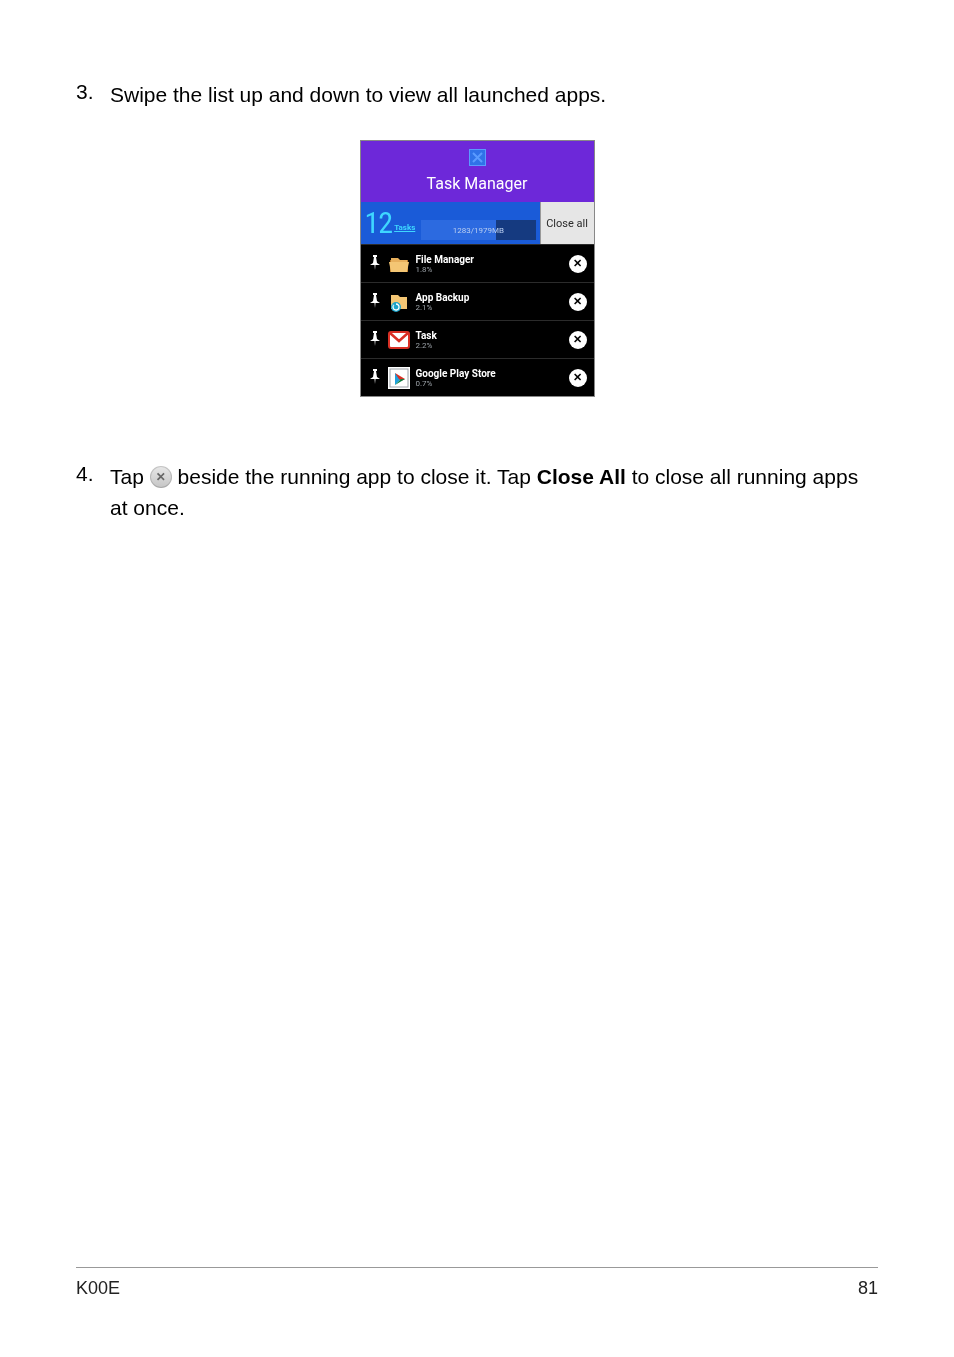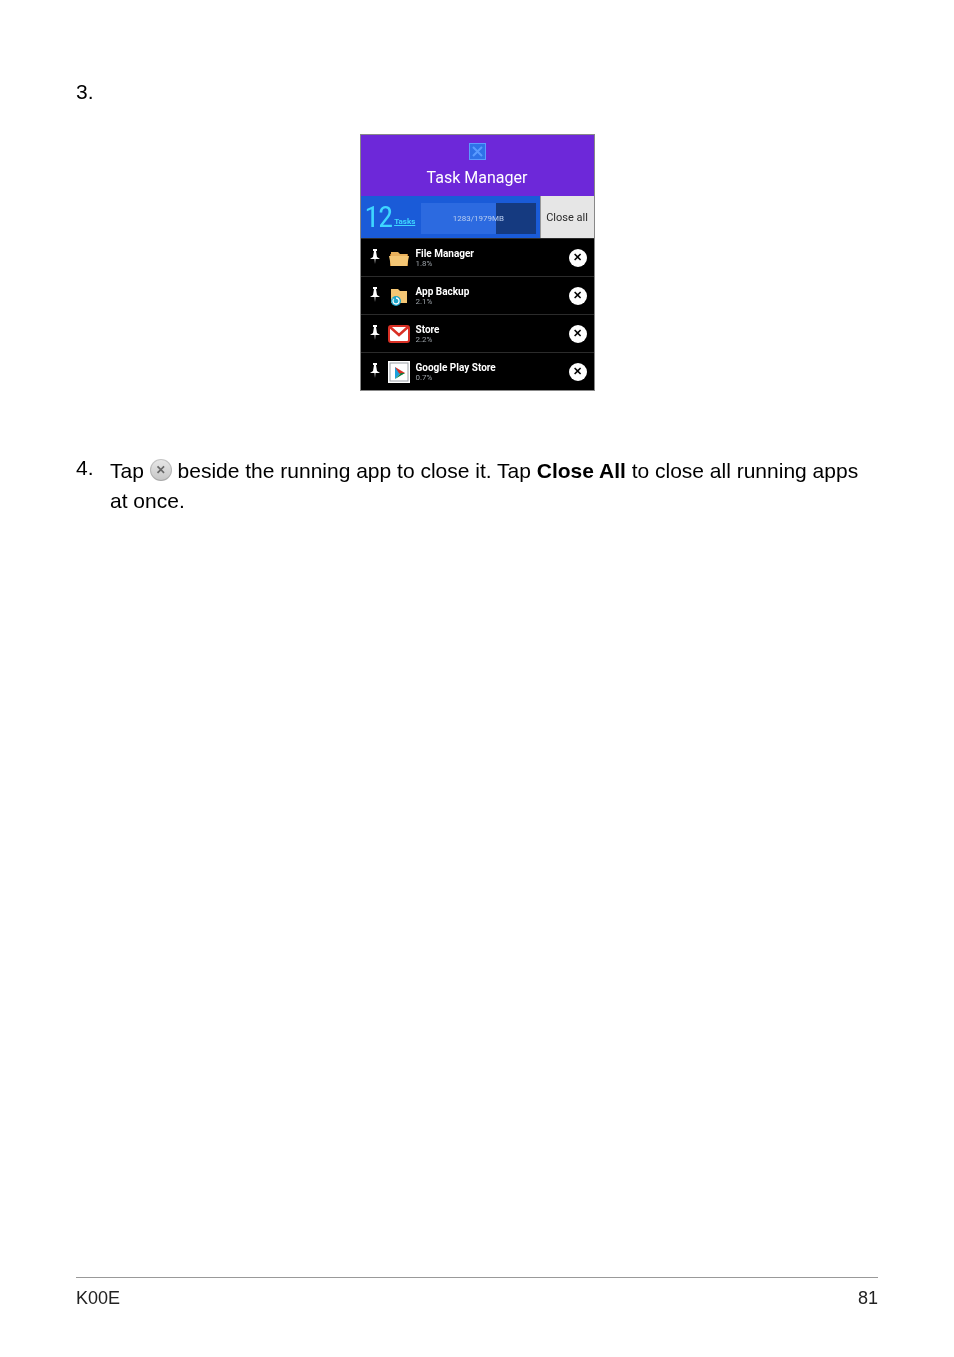--- a/index.html
+++ b/index.html
@@ -114,21 +114,21 @@
     .tm-mem-wrap {
       flex: 1;
       position: relative;
       height: 100%;
       display: flex;
       align-items: flex-end;
       padding: 0 4px 4px 6px;
     }
     .tm-mem-track {
       width: 100%;
-      height: 31px;
+      height: 20px;
       background: #153a80;
       display: flex;
       align-items: center;
       justify-content: center;
       position: relative;
       overflow: hidden;
     }
     .tm-mem-fill {
       position: absolute;
       left: 0;
@@ -198,38 +198,39 @@
       color: #000;
       font-size: 11px;
       font-weight: 900;
       line-height: 18px;
       text-align: center;
     }
 
     
     .footer {
       position: absolute;
-      bottom: 48px;
+      bottom: 58px;
       left: 76px;
       right: 76px;
       border-top: 1px solid #999;
       padding-top: 10px;
       display: flex;
       justify-content: space-between;
       font-size: 18px;
       color: #222;
     }
   </style>
 </head>
 <body>
 
 <div class="content">
 
   <div class="step">
     <div class="step-num">3.</div>
+    <div class="step-body">Swipe the list up and down to view all launched apps.</div>
   </div>
 
   <div class="widget-wrap">
     <div class="widget">
       <div class="tm-header">
         <span class="tm-header-icon">
           <svg width="17" height="17" viewBox="0 0 17 17">
             <rect x="0" y="0" width="17" height="17" fill="#2f72e8"></rect>
             <rect x="0.5" y="0.5" width="16" height="16" fill="none" stroke="#5a9bff" stroke-width="1"></rect>
             <path d="M4 4 L13 13 M13 4 L4 13" stroke="#5a9bff" stroke-width="2"></path>
@@ -302,21 +303,21 @@
               </svg>
           </span>
           <span class="app-ico">
             <svg width="22" height="18" viewBox="0 0 22 18">
               <rect x="1" y="1" width="20" height="16" rx="2" fill="#fff"></rect>
               <rect x="1" y="1" width="20" height="16" rx="2" fill="none" stroke="#d93025" stroke-width="2"></rect>
               <path d="M2 2 L11 10 L20 2" fill="none" stroke="#d93025" stroke-width="2.5"></path>
             </svg>
           </span>
           <div class="task-text">
-            <div class="task-name">Store</div>
+            <div class="task-name">Task</div>
             <div class="task-pct">2.2%</div>
           </div>
           <span class="task-close">✕</span>
         </div>
 
         <div class="task-row">
           <span class="pin">
             <svg width="12" height="15" viewBox="0 0 12 15">
                 <path d="M4 0 H8 V2 L7 2 L8 8 L11 10 H1 L4 8 L5 2 L4 2 Z M5.5 10 H6.5 L6 15 Z" fill="#fff"></path>
               </svg>

